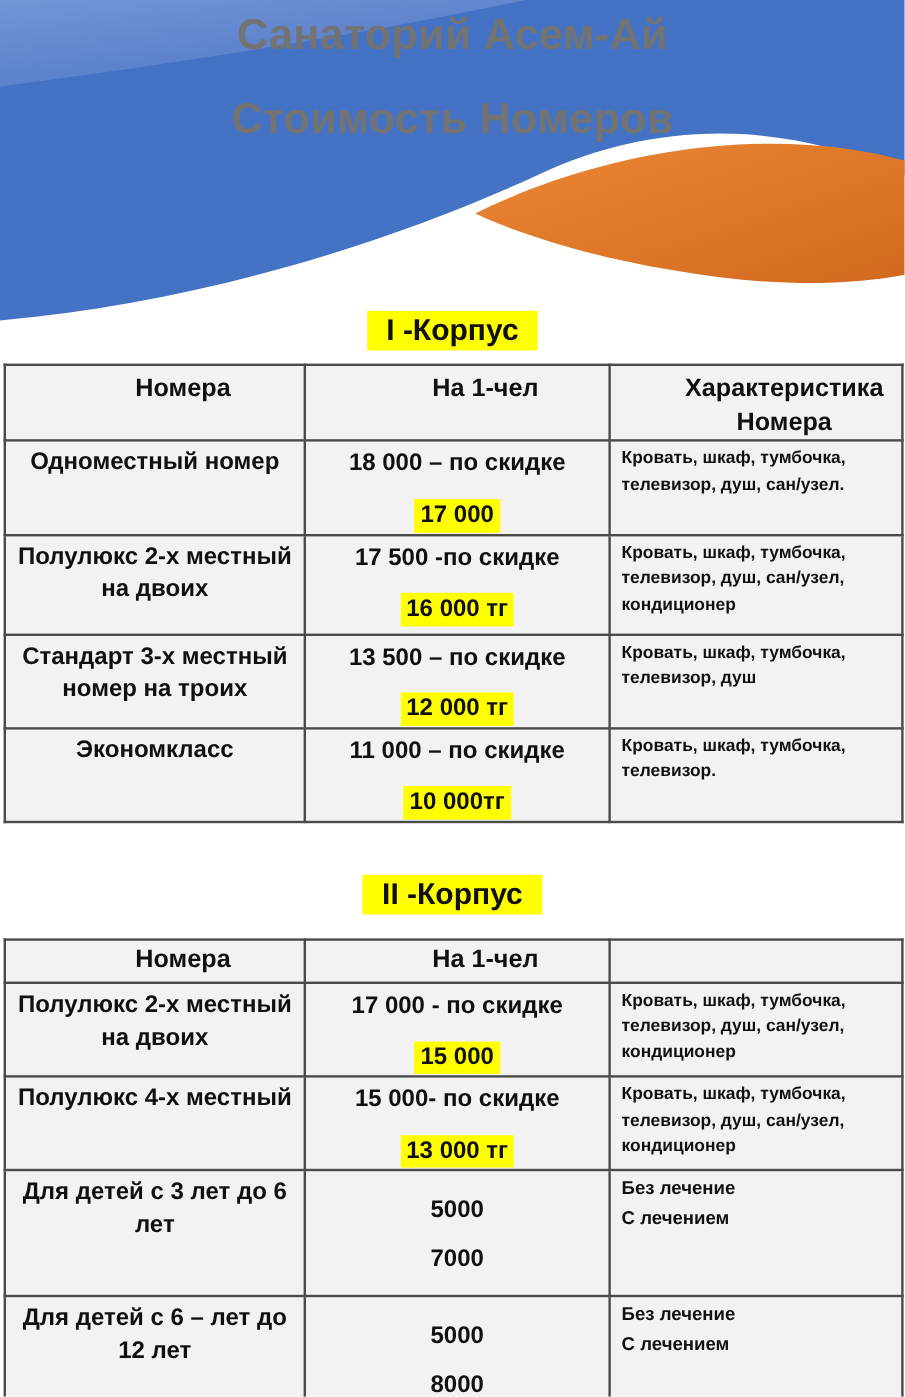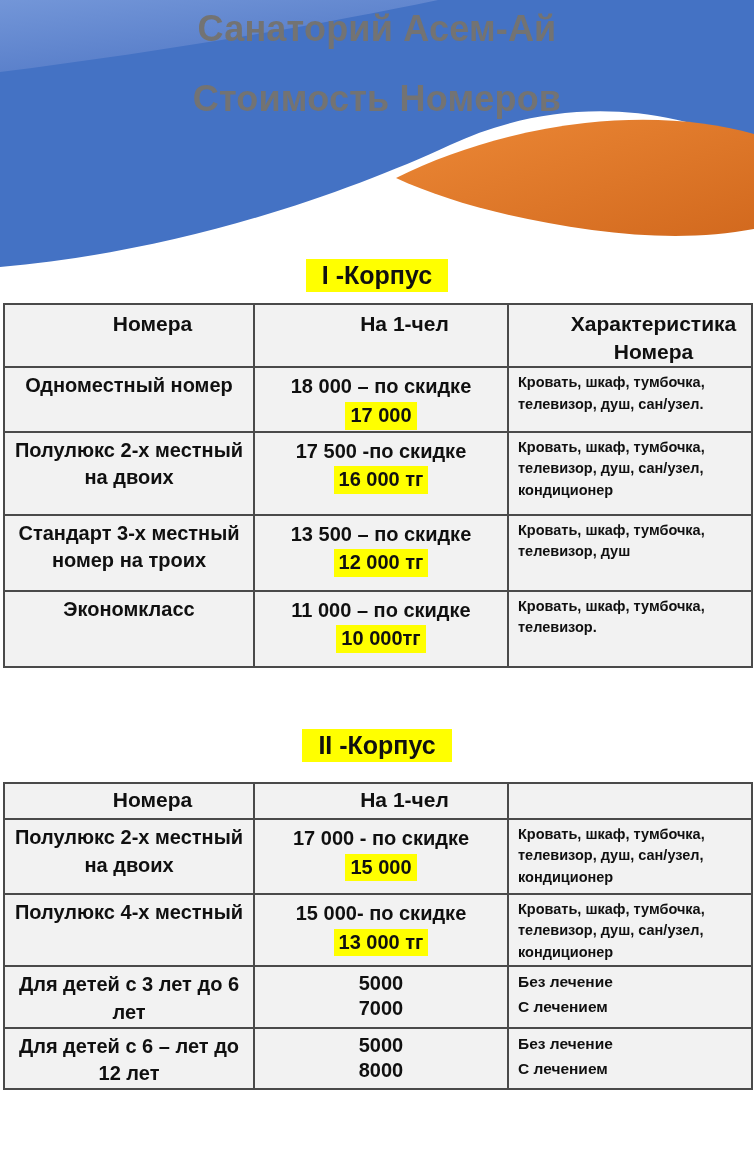--- a/index.html
+++ b/index.html
@@ -19,22 +19,22 @@
   .hl-label{background:#ffff00;font-size:25px;padding:2px 16px;display:inline-block;}
   .tbl{position:absolute;left:3px;width:748px;border-collapse:collapse;table-layout:fixed;}
   .tbl.tb1{top:303px;}
   .tbl.tb2{top:782px;}
   .tbl td{border:2px solid #4a4a4a;background:#f2f2f2;vertical-align:top;overflow:hidden;}
   .th{font-size:21px;text-align:center;padding-top:5px;line-height:1.32;padding-left:48px;}
   .c1{font-size:20px;text-align:center;padding:4px 6px 0 6px;line-height:1.38;}
   .c2{font-size:20px;text-align:center;padding-top:4px;line-height:1.38;}
   .c3{font-size:14.5px;padding:4px 4px 2px 9px;line-height:1.48;text-align:left;}
   .pline{margin-top:1px;}
-  .hl{background:#ffff00;padding:0 5px;display:inline-block;margin-top:0;}
-  .kids .c2 .pline{line-height:25px;margin:0;}
+  .hl{background:#ffff00;padding:0 5px;display:inline-block;margin-top:14px;}
+  .kids .c2 .pline{line-height:25px;margin:16px;}
   .kids .c3{font-size:15.5px;line-height:25px;padding-top:2px;}
 </style>
 </head>
 <body>
 
 <div class="page">
 
   <svg class="waves" width="754" height="290" viewBox="0 0 754 290" aria-hidden="true">
     <defs>
       <linearGradient id="og" x1="0" y1="0" x2="1" y2="1">

